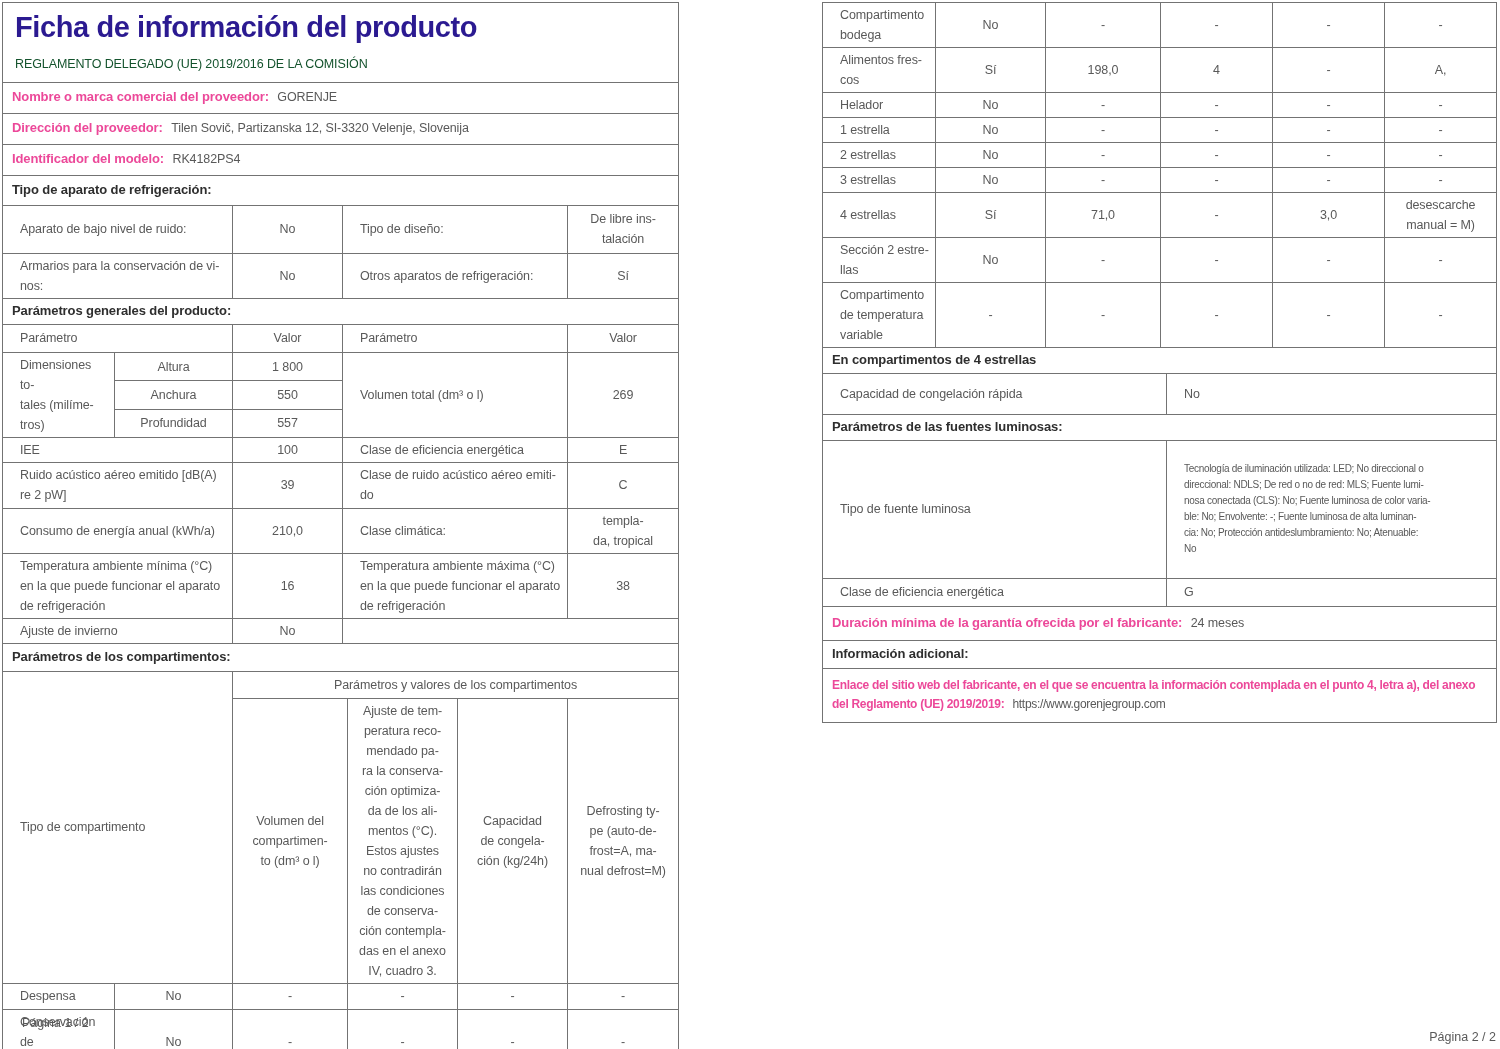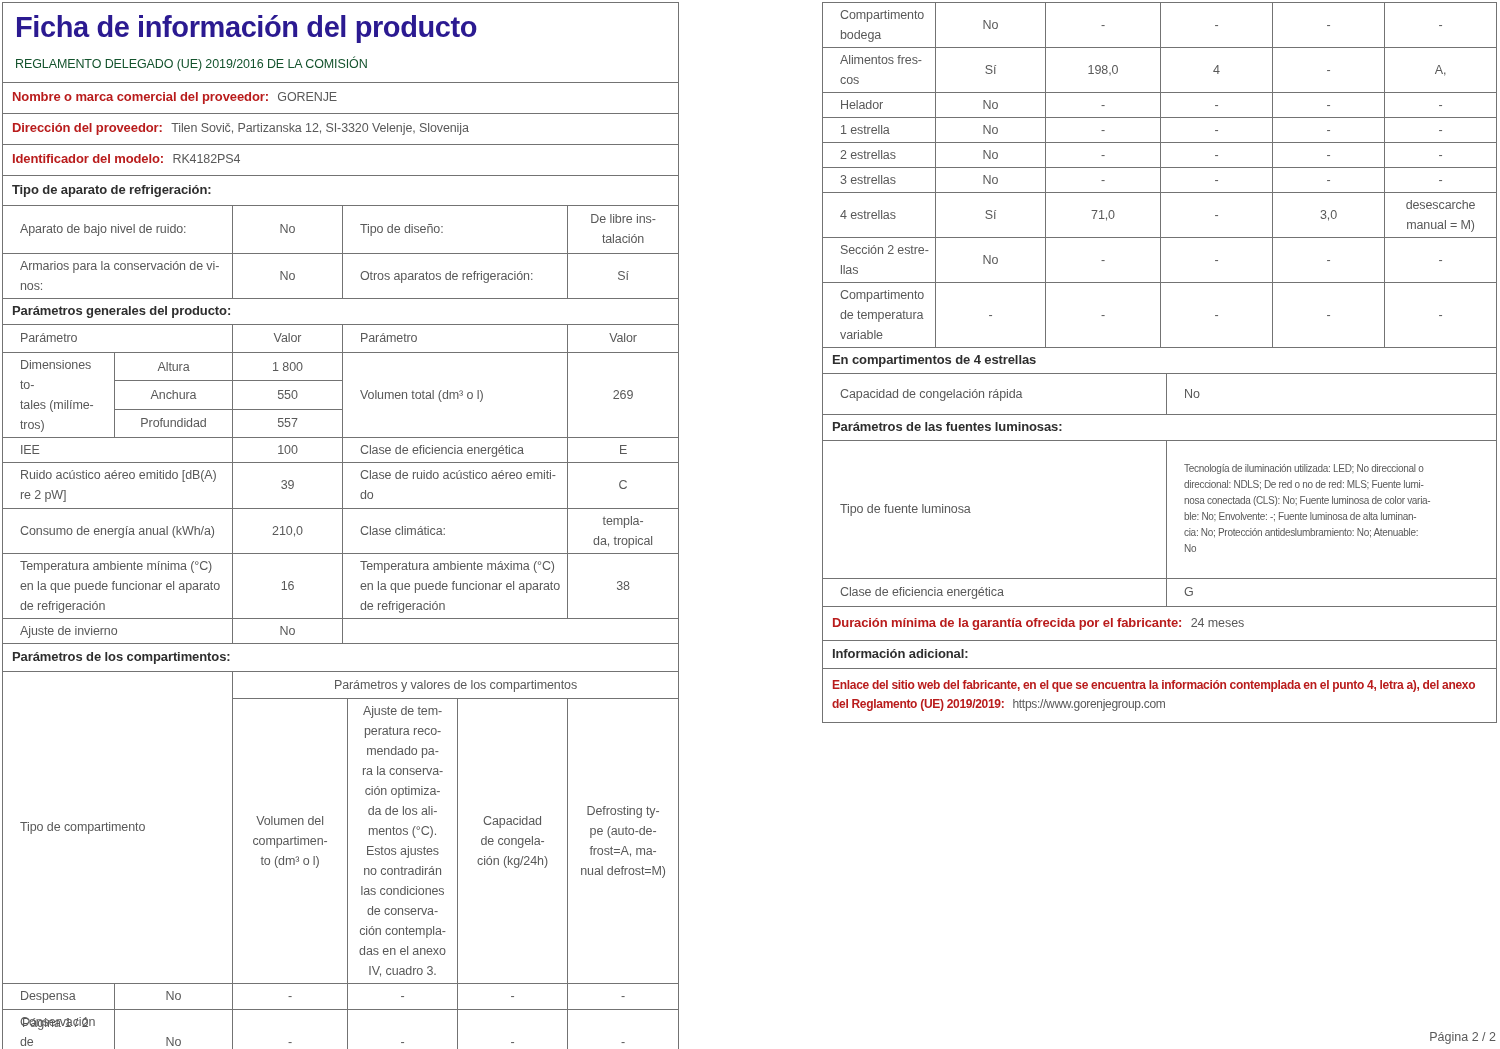--- a/index.html
+++ b/index.html
@@ -10,21 +10,21 @@
   table{border-collapse:collapse;table-layout:fixed;}
   #t1{width:676px;}
   #t2{width:674px;}
   td{border:1px solid #737373;color:#595959;font-size:12.5px;line-height:1.6;
      vertical-align:middle;padding:2px 6px;letter-spacing:-0.1px;overflow:hidden;}
   .pre{white-space:pre-line;}
   .c{text-align:center;}
   .l{text-align:left;padding-left:17px;}
   .sec{font-weight:bold;color:#2e2e2e;padding-left:9px;font-size:13px;}
   .kv{padding-left:9px;}
-  .kv .lbl{font-weight:bold;color:#b91c1c;font-size:13px;}
+  .kv .lbl{font-weight:bold;color:#ec4899;font-size:13px;}
   .kv .val{color:#595959;margin-left:5px;}
   .titlecell{padding:9px 12px 8px;}
   .doc-title{color:#2b1a91;font-weight:bold;font-size:29px;line-height:1.1;letter-spacing:-0.4px;}
   .doc-sub{color:#14532d;font-size:12.5px;margin-top:10px;}
   .small{font-size:10px;letter-spacing:-0.3px;margin-left:8px;}
   .footer{position:absolute;color:#595959;font-size:12.5px;}
   #f1{left:2px;top:1016px;width:676px;text-align:left;padding-left:20px;}
   #f2{left:822px;top:1030px;width:674px;text-align:right;}
 </style>
 </head>

